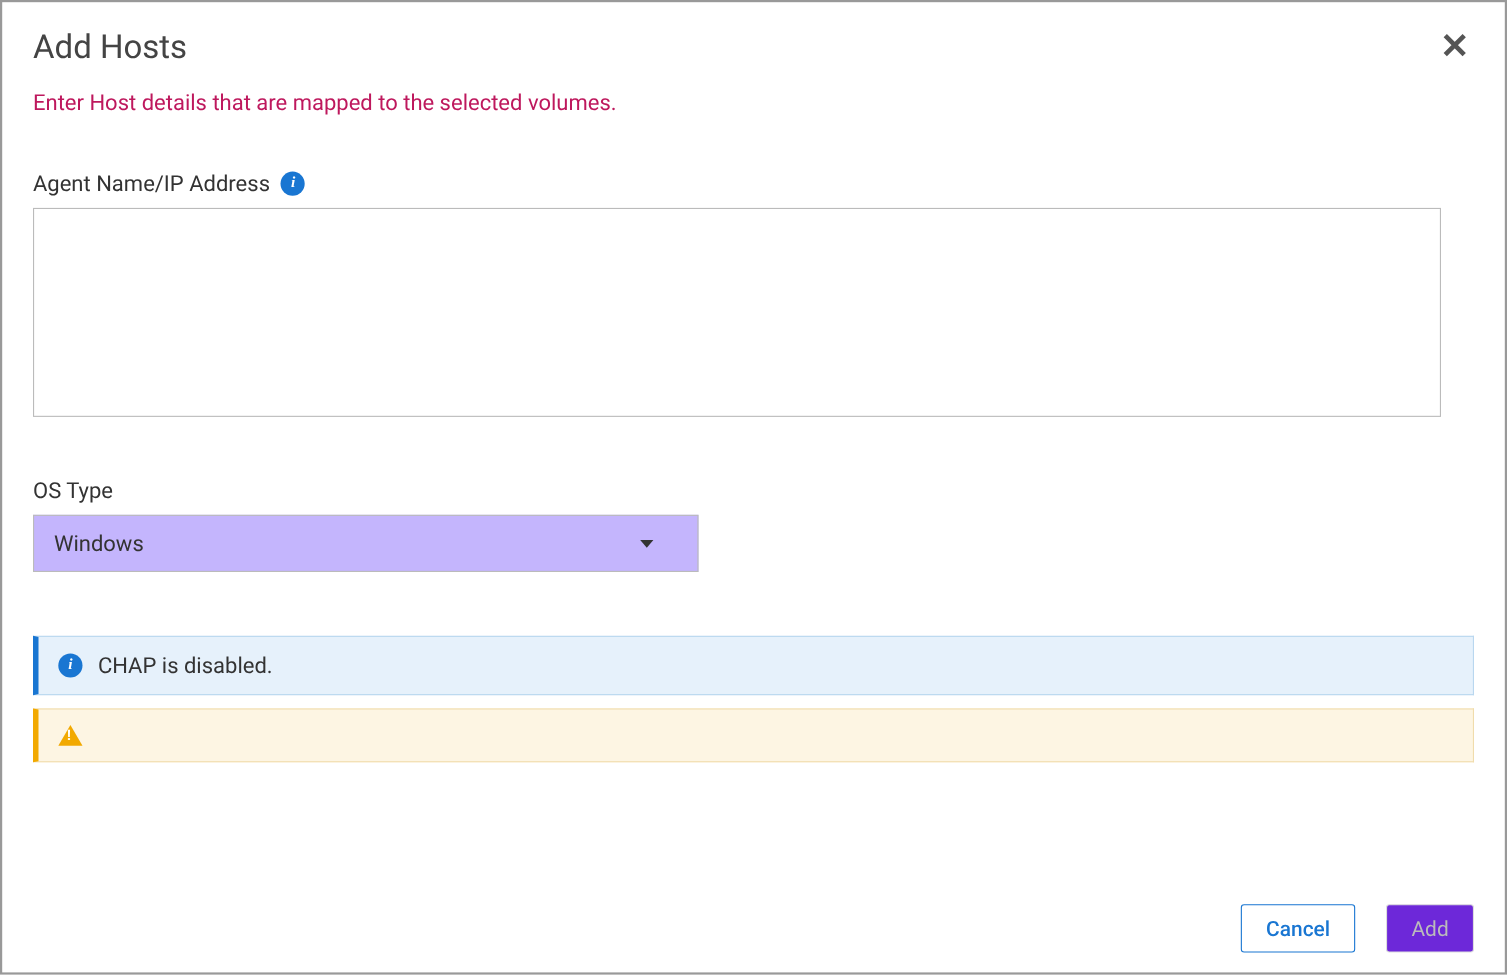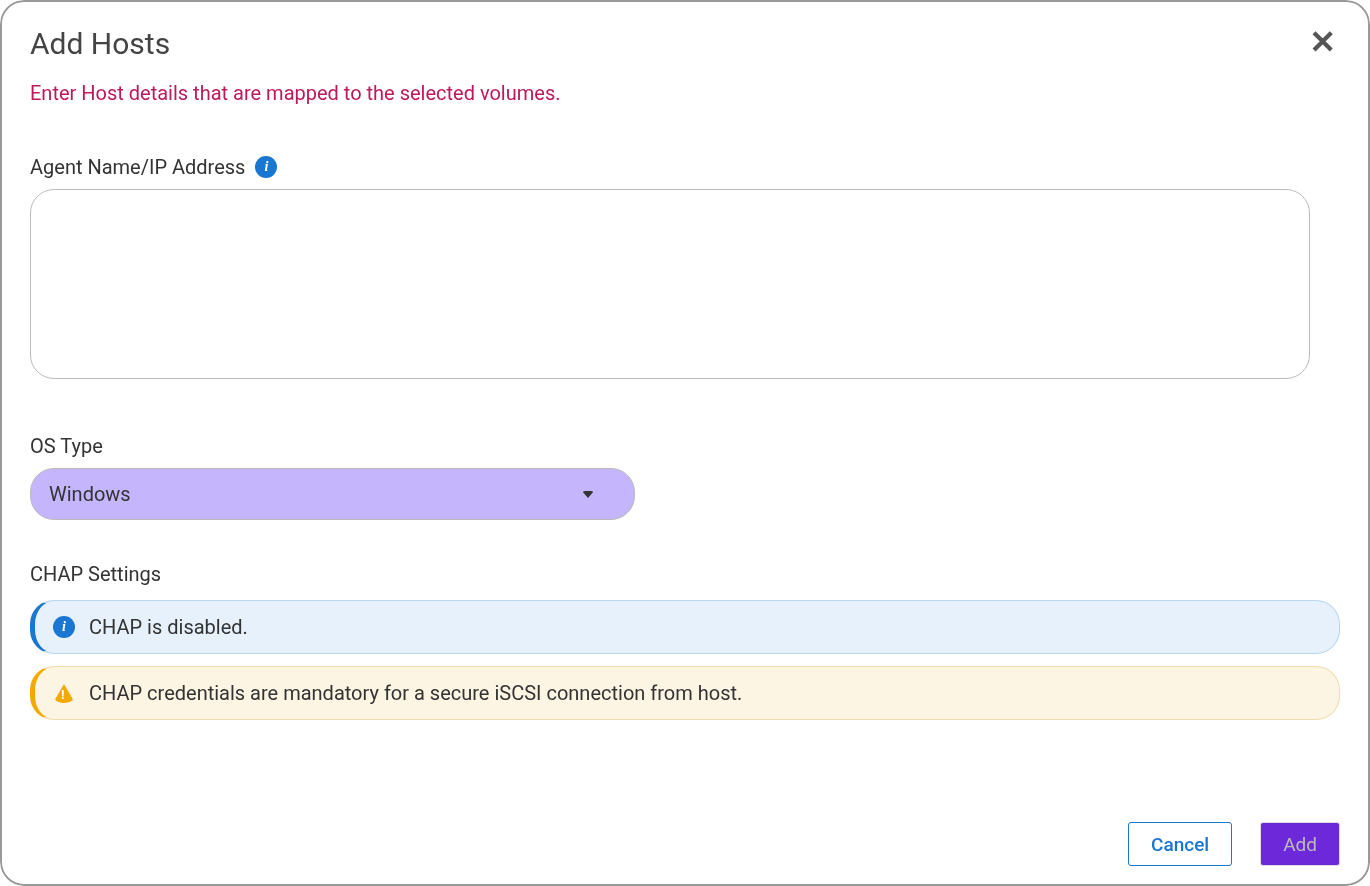--- a/index.html
+++ b/index.html
@@ -1,19 +1,18 @@
 <!DOCTYPE html>
 <html><head>
   <meta charset="utf-8">
   <style>
     * {
       box-sizing: border-box;
       margin: 0;
       padding: 0;
-      border-radius: 24px;
     }
     body {
       font-family: -apple-system, BlinkMacSystemFont, "Segoe UI", Roboto, Helvetica, Arial, sans-serif;
       background: #fff;
       color: #333;
     }
     .modal {
       width: 1370px;
       height: 886px;
       border: 2px solid #999;
@@ -74,21 +73,21 @@
       height: 190px;
       border: 1px solid #bbb;
       font-size: 18px;
       padding: 10px;
       resize: none;
       margin-bottom: 55px;
     }
     .row {
       display: flex;
       gap: 66px;
-      margin-bottom: 42px;
+      margin-bottom: 58px;
     }
     .col {
       flex: 1;
       max-width: 605px;
     }
     .select-wrap {
       position: relative;
     }
     .select-box {
       width: 100%;
@@ -209,30 +208,28 @@
         <div class="select-box">
           <span>Windows</span>
           <span class="caret-down"></span>
         </div>
       </div>
     </div>
     <div class="col">
     </div>
   </div>
 
-  <div class="section-title">CHAP Settings</div>
 
   <div class="alert alert-info">
     <span class="info-icon">i</span>
     <span>CHAP is disabled.</span>
   </div>
 
   <div class="alert alert-warning">
     <span class="warn-icon"></span>
-    <span>CHAP credentials are mandatory for a secure iSCSI connection from host.</span>
   </div>
 
   <div class="footer">
     <div class="btn btn-cancel">Cancel</div>
     <div class="btn btn-add">Add</div>
   </div>
 
 </div>
 
 </body></html>

